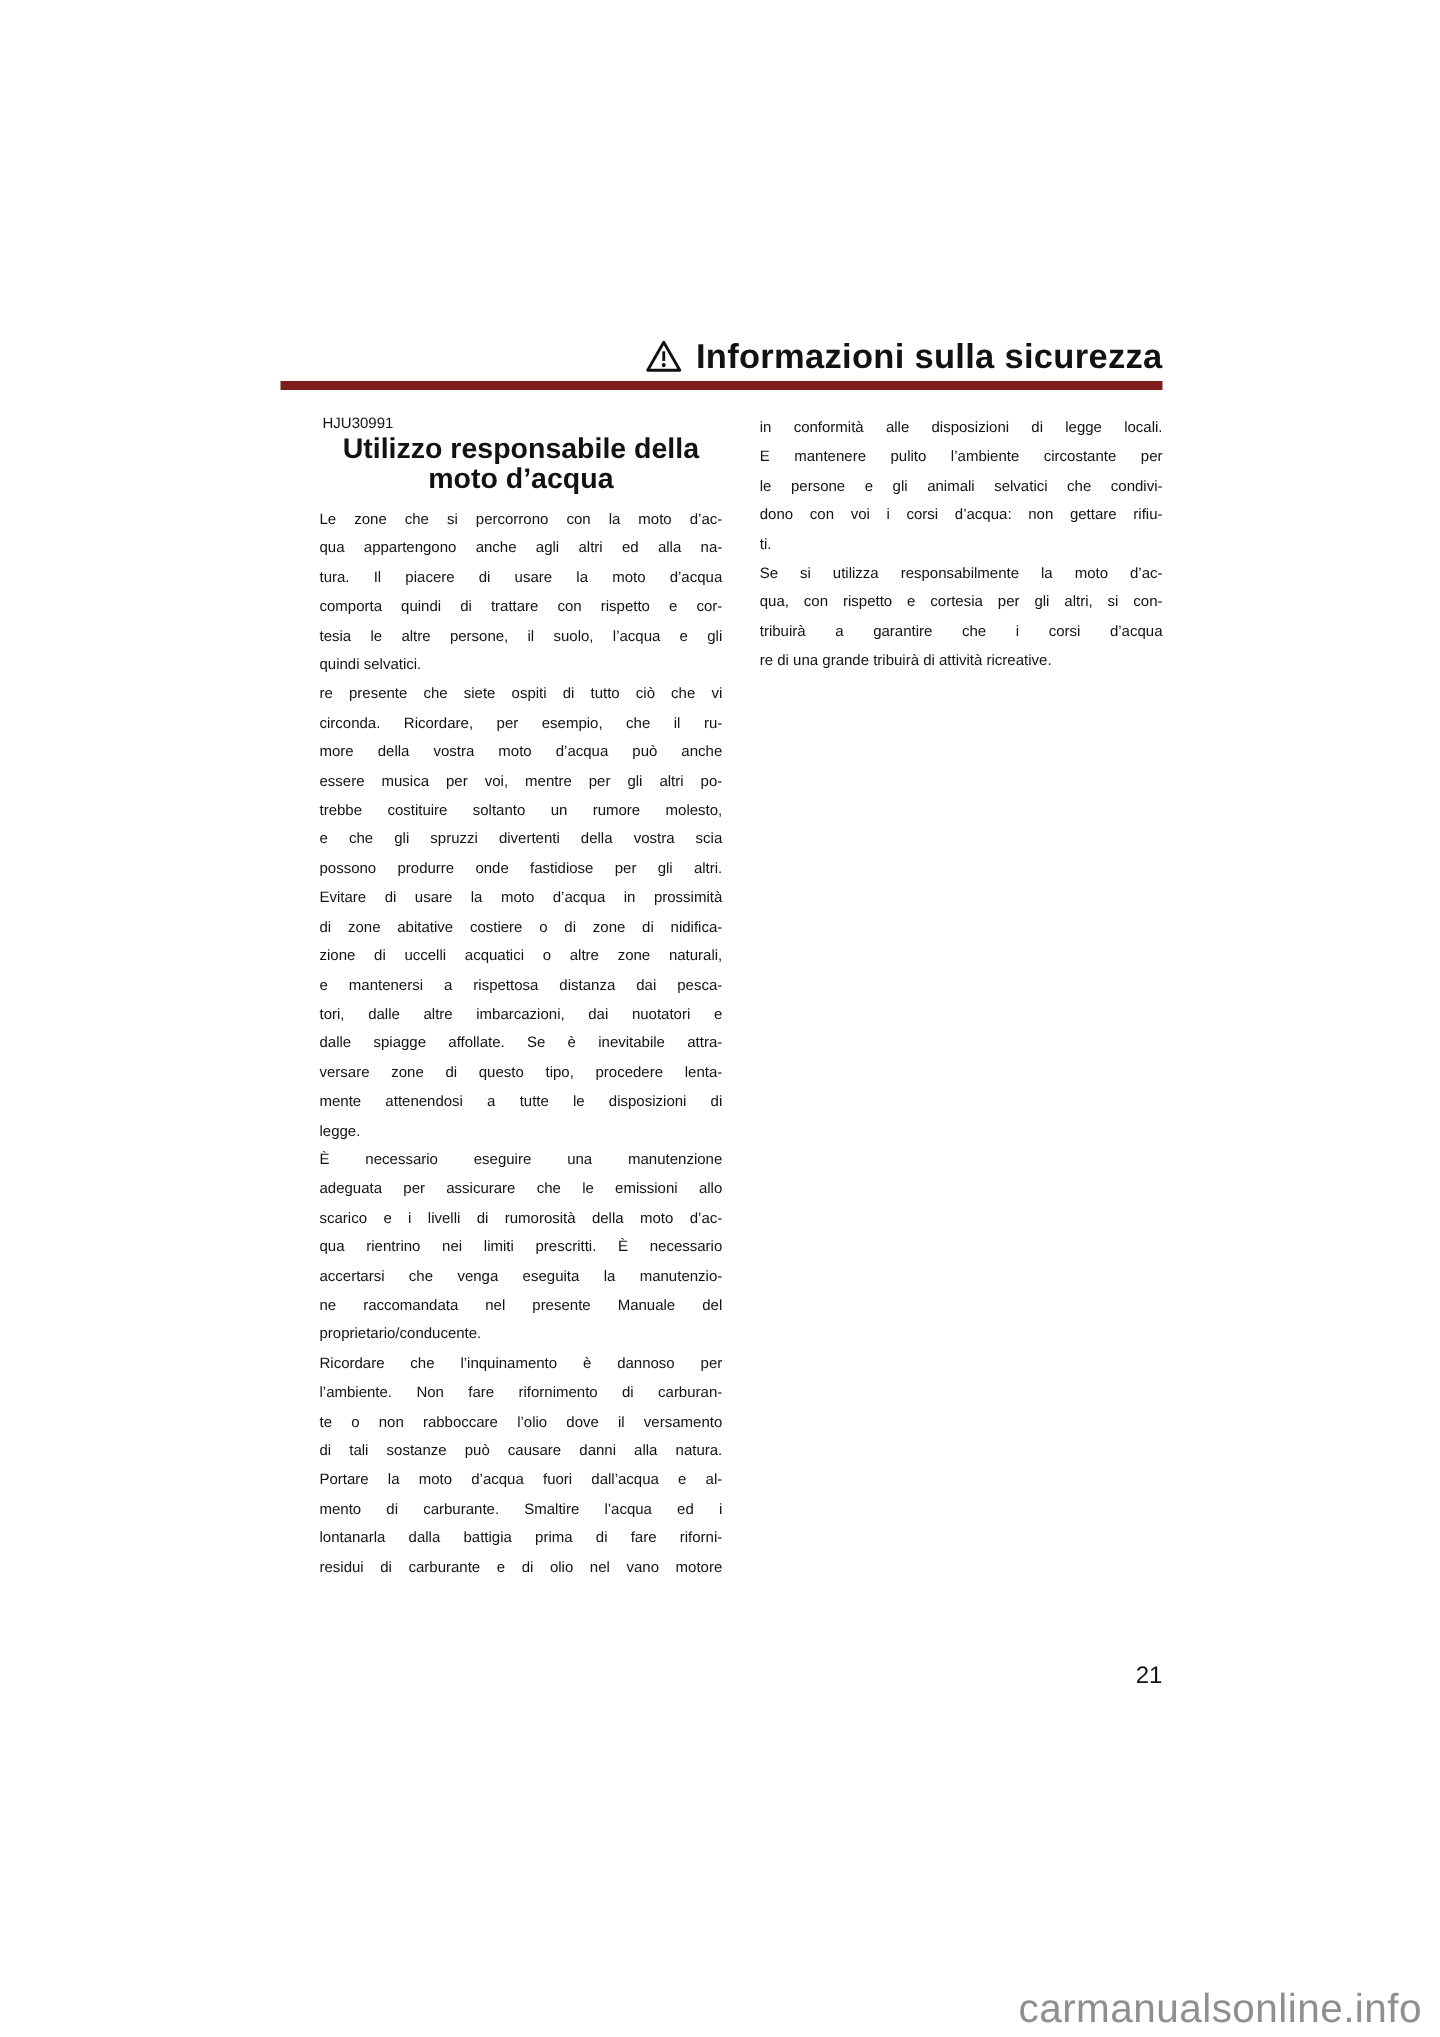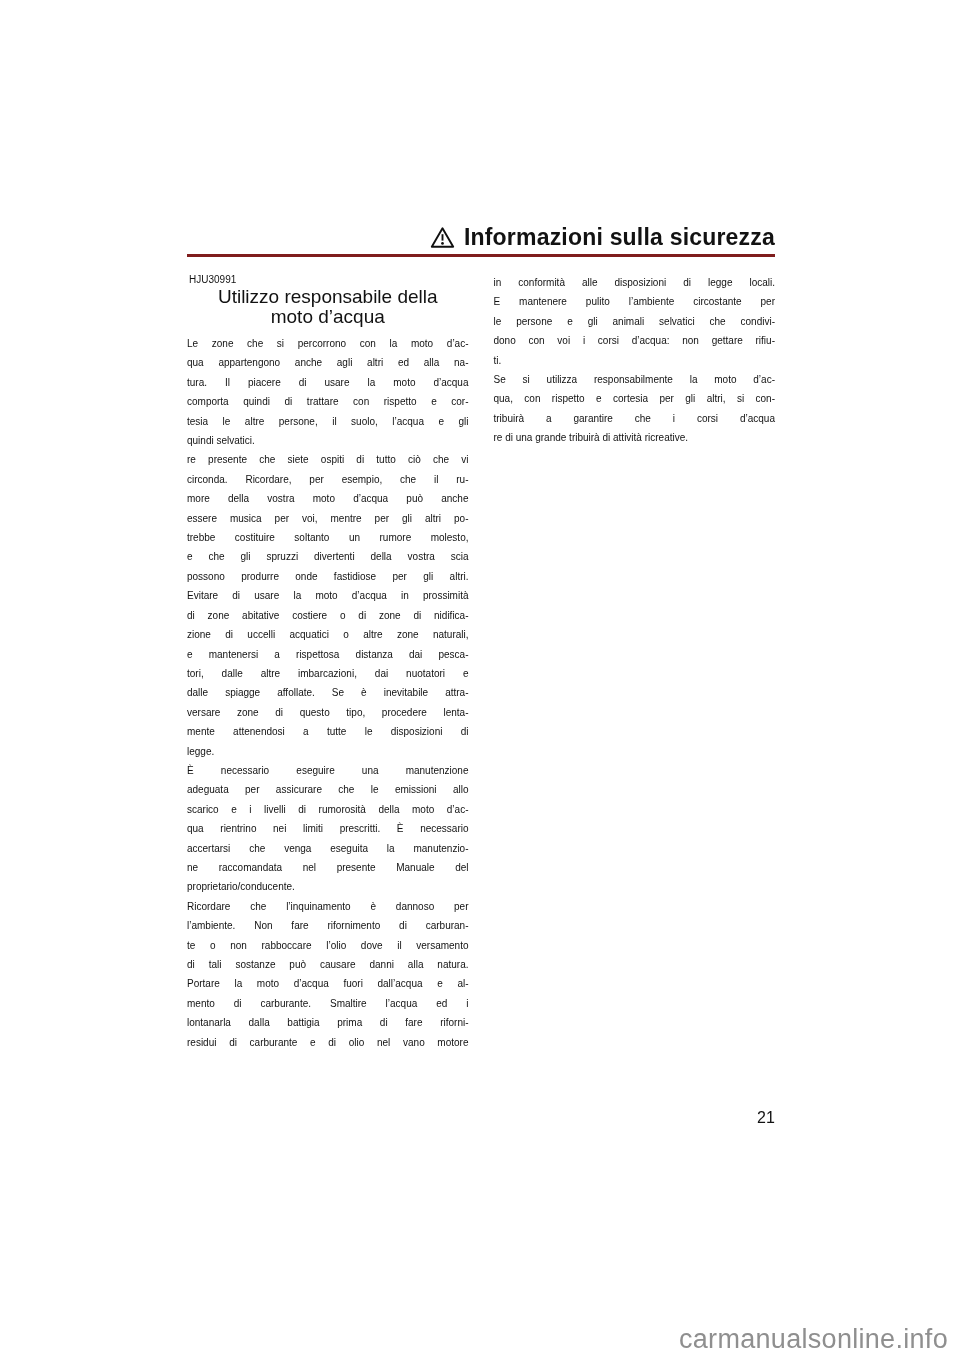--- a/index.html
+++ b/index.html
@@ -20,52 +20,53 @@
     position: absolute;
     left: 187px;
     top: 224px;
     width: 588px;
   }
   .header {
     display: flex;
     justify-content: flex-end;
     align-items: center;
     gap: 9px;
-    border-bottom: 3px solid #7f1d1d;
+    border-bottom: 6px solid #7f1d1d;
     padding-bottom: 3px;
   }
   .header-title {
     font-size: 23px;
     font-weight: bold;
     letter-spacing: 0.2px;
     white-space: nowrap;
   }
   .warn-icon {
     display: inline-block;
     width: 25px;
     height: 23px;
     flex: 0 0 auto;
   }
   .columns {
     display: flex;
     gap: 25px;
     margin-top: 16px;
+    margin-left: 26px;
   }
   .col {
     width: 287px;
   }
   .section-code {
     font-size: 10px;
     line-height: 13px;
     margin-left: 2px;
   }
   .section-title {
     font-size: 19px;
     line-height: 20px;
-    font-weight: normal;
+    font-weight: bold;
     text-align: center;
     margin: 1px 0 7px 0;
   }
   .line {
     font-size: 10px;
     line-height: 19.4px;
     text-align: justify;
     text-align-last: justify;
     white-space: normal;
     color: #121212;

